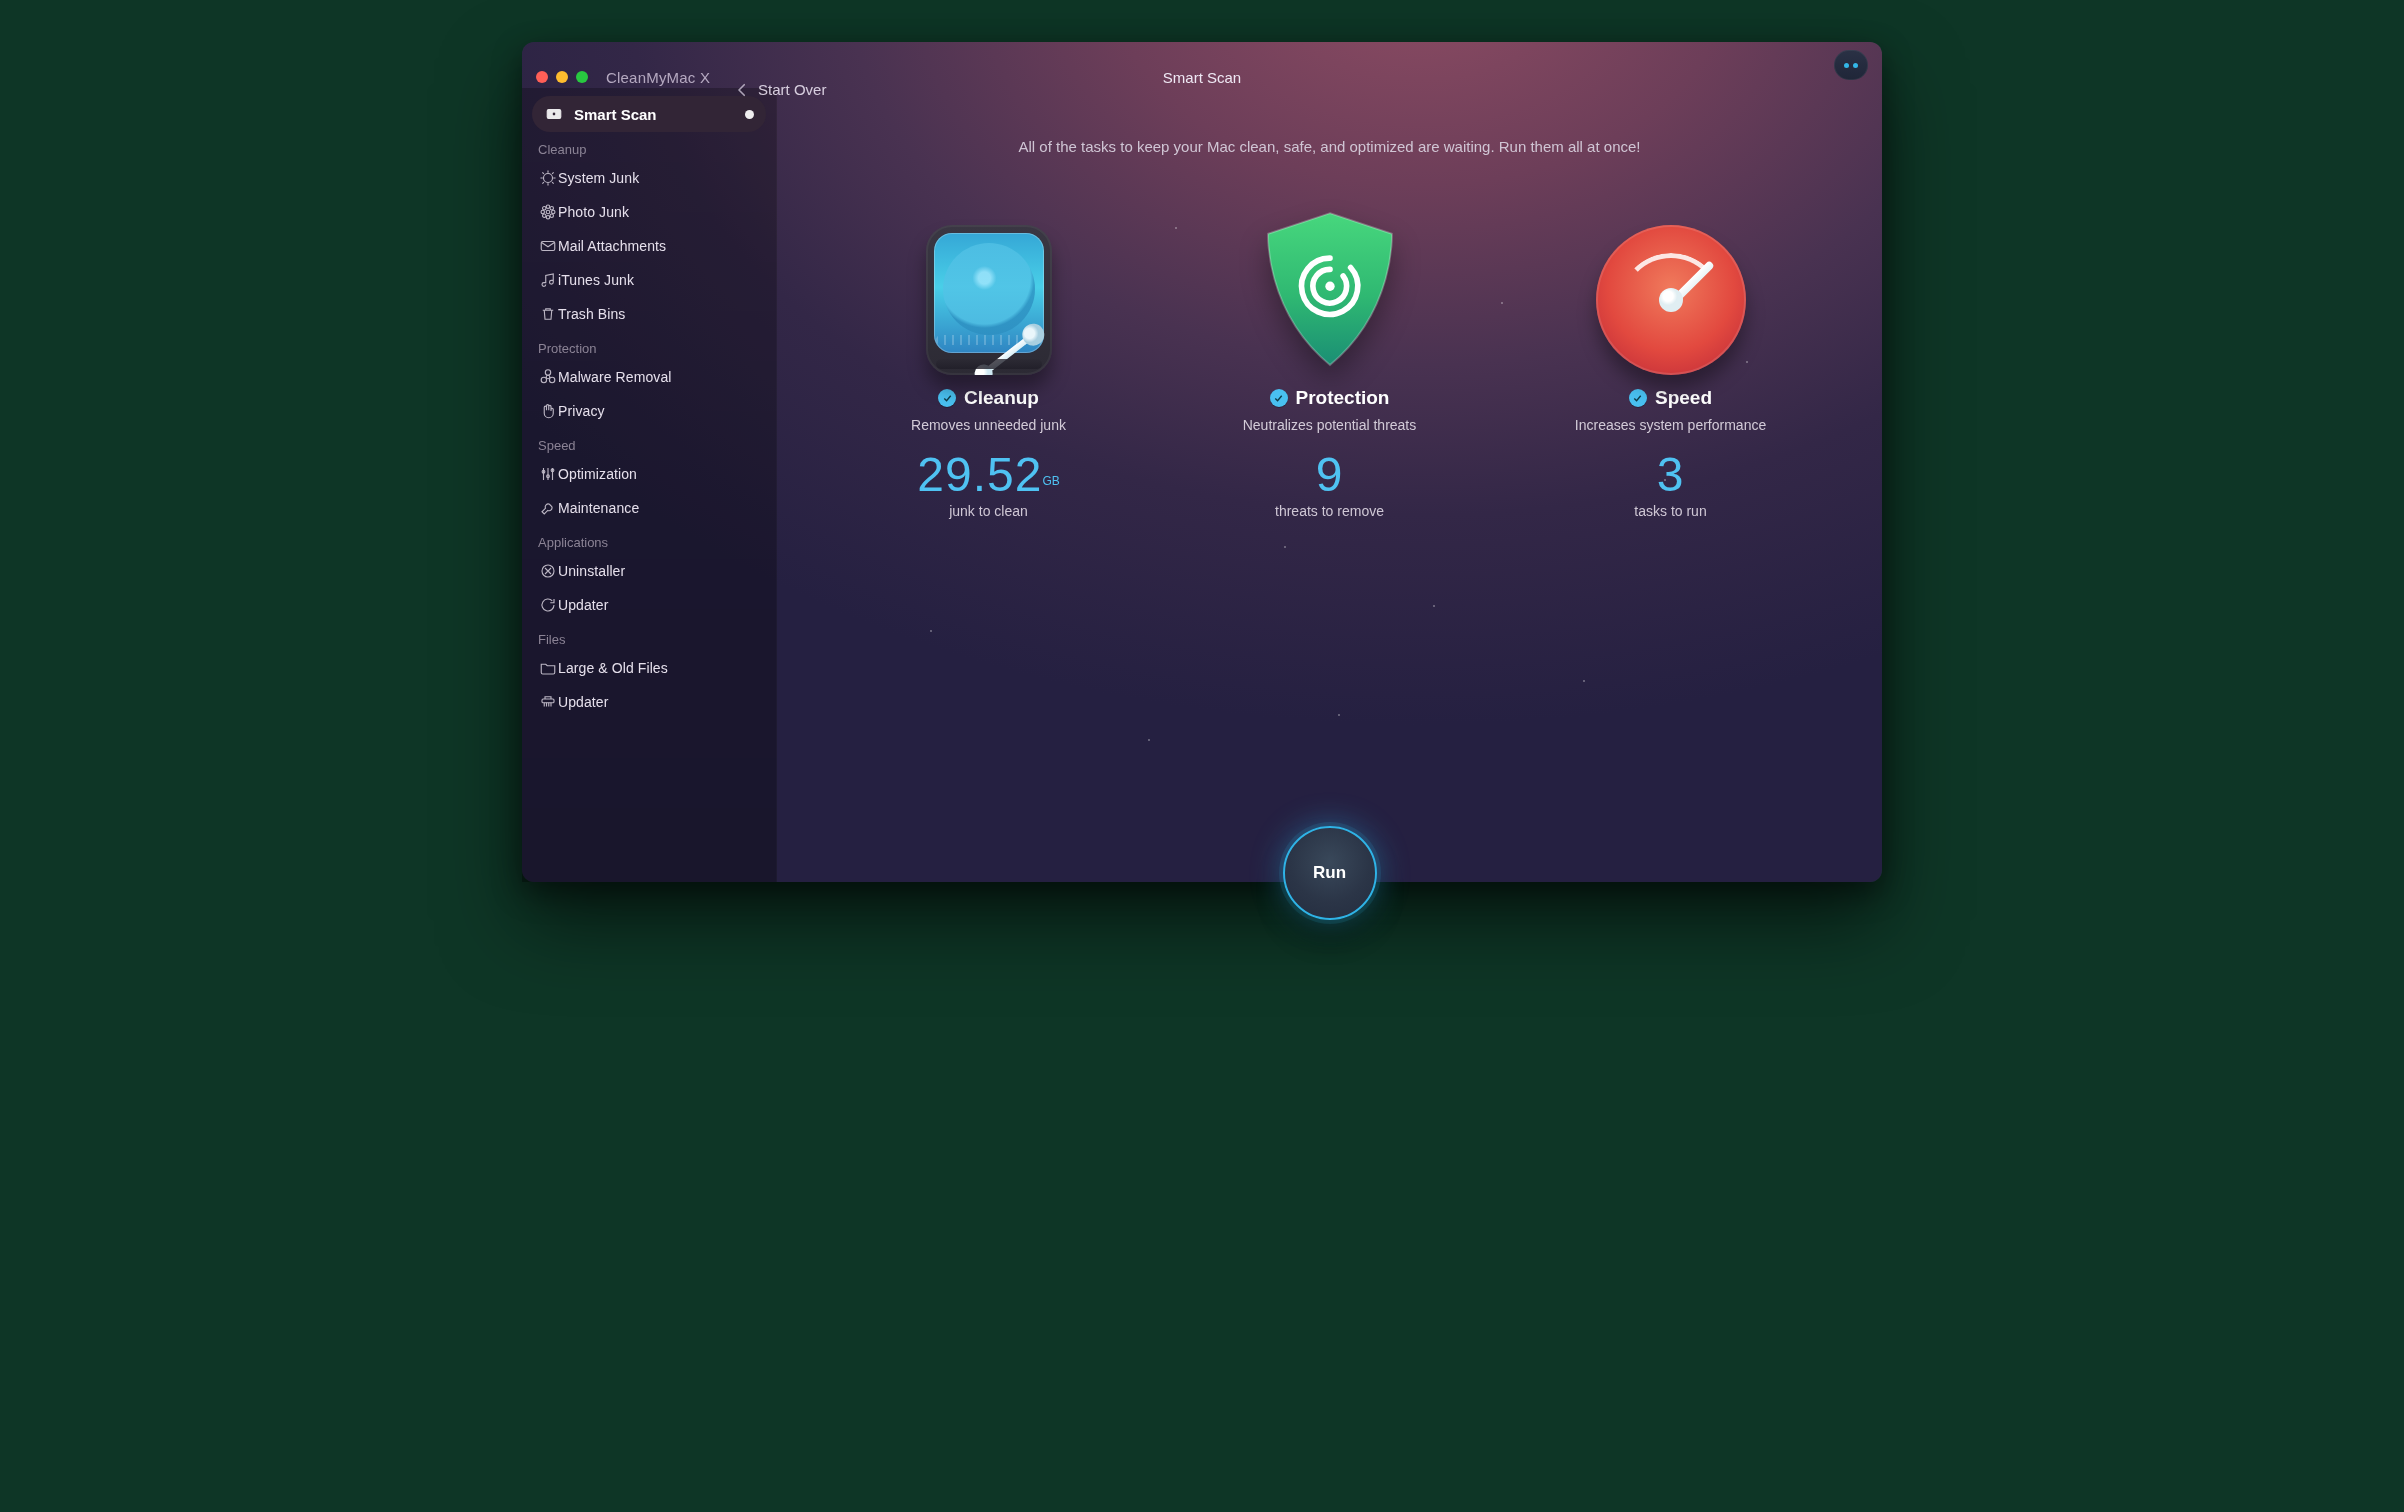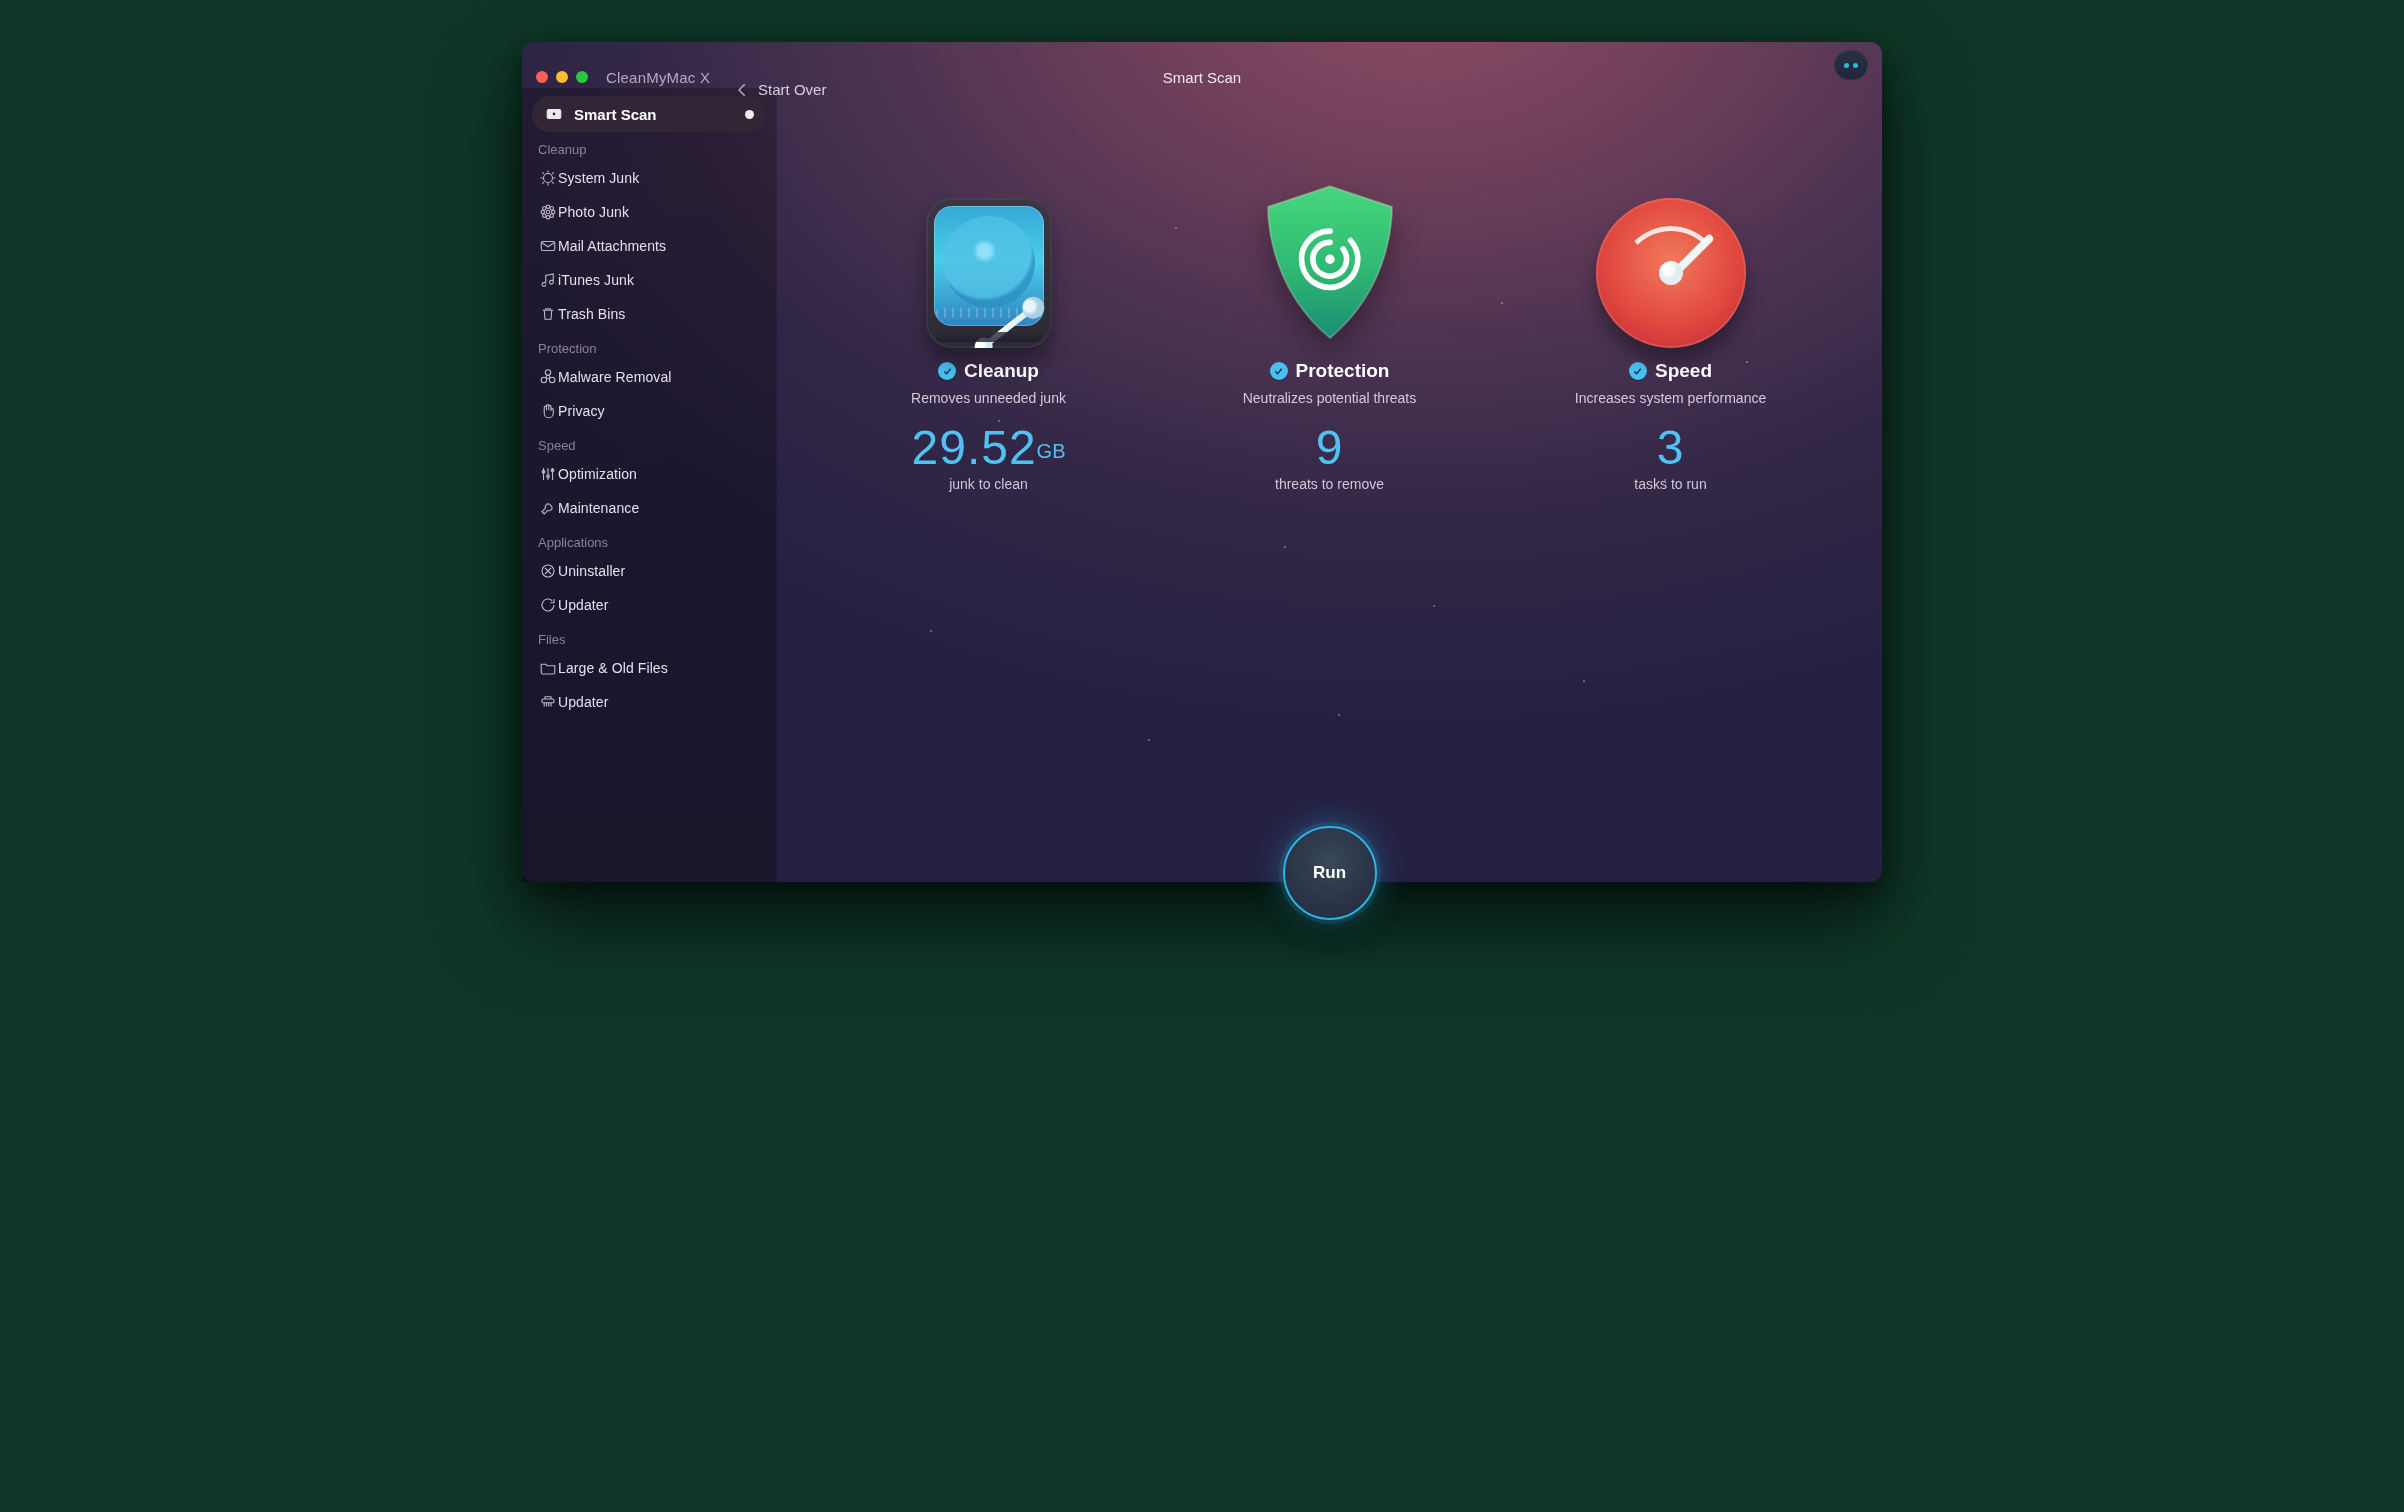--- a/index.html
+++ b/index.html
@@ -120,21 +120,21 @@
   .cards{display:flex;justify-content:space-around;gap:10px;margin:60px 46px 0;}
   .card{flex:1;display:flex;flex-direction:column;align-items:center;text-align:center;}
   .card .art{height:160px;display:flex;align-items:flex-end;justify-content:center;}
   .card .chk-row{display:flex;align-items:center;gap:8px;margin-top:12px;}
   .chk{width:18px;height:18px;border-radius:50%;background:var(--accent);display:flex;align-items:center;justify-content:center;box-shadow:0 1px 0 rgba(0,0,0,.25)}
   .chk svg{width:11px;height:11px;stroke:#0e3a46;stroke-width:3;fill:none}
   .card .ttl{font-size:19px;font-weight:700;color:#fff}
   .card .desc{margin-top:8px;color:#d3cbd8;font-size:14px}
   .card .big{margin-top:18px;color:var(--accent-soft);font-weight:300}
   .card .big .val{font-size:48px;line-height:1;letter-spacing:1px}
-  .card .big .unit{font-size:20px;vertical-align:6px}
+  .card .big .unit{font-size:12px;vertical-align:6px}
   .card .cap{margin-top:4px;color:#cfc7d5;font-size:14px}
 
   
   .drive{
     width:126px;height:150px;border-radius:26px;
     background:
       linear-gradient(180deg,#3a3743,#2c2a34);
     position:relative;box-shadow:0 14px 18px rgba(0,0,0,.35), inset 0 0 0 2px rgba(255,255,255,.05);
     overflow:hidden;
   }
@@ -380,20 +380,21 @@
           <svg viewBox="0 0 24 24">
             <rect x="4" y="8" width="16" height="5" rx="1.5"></rect>
             <path d="M7 13v5M10 13v5M13 13v5M16 13v5M8 8V5h8v3"></path>
           </svg>
         </span>
       <span>Updater</span>
     </div>
   </aside>
 
   <main class="main">
+    <div class="subhead">All of the tasks to keep your Mac clean, safe, and optimized are waiting. Run them all at once!</div>
 
     <div class="cards">
 
       <div class="card">
         <div class="art">
           <div class="drive">
             <div class="screen"></div>
             <div class="platter"></div>
             <div class="rule"></div>
             <div class="arm">

